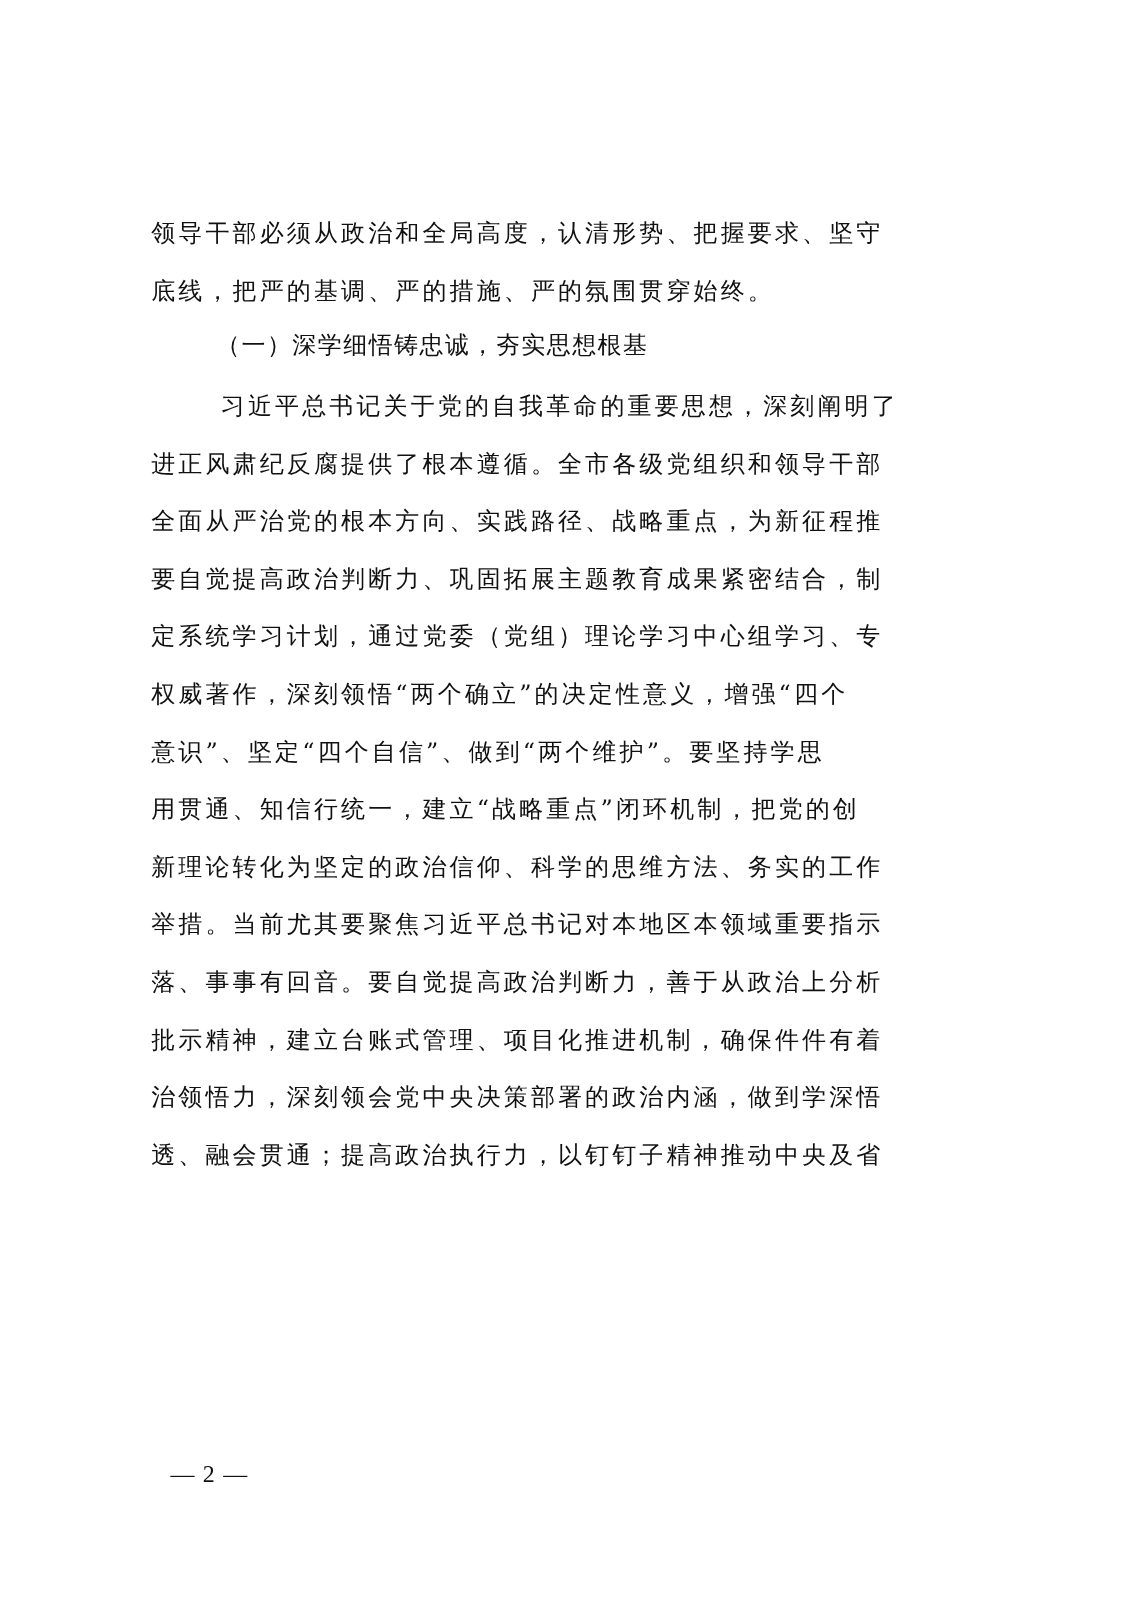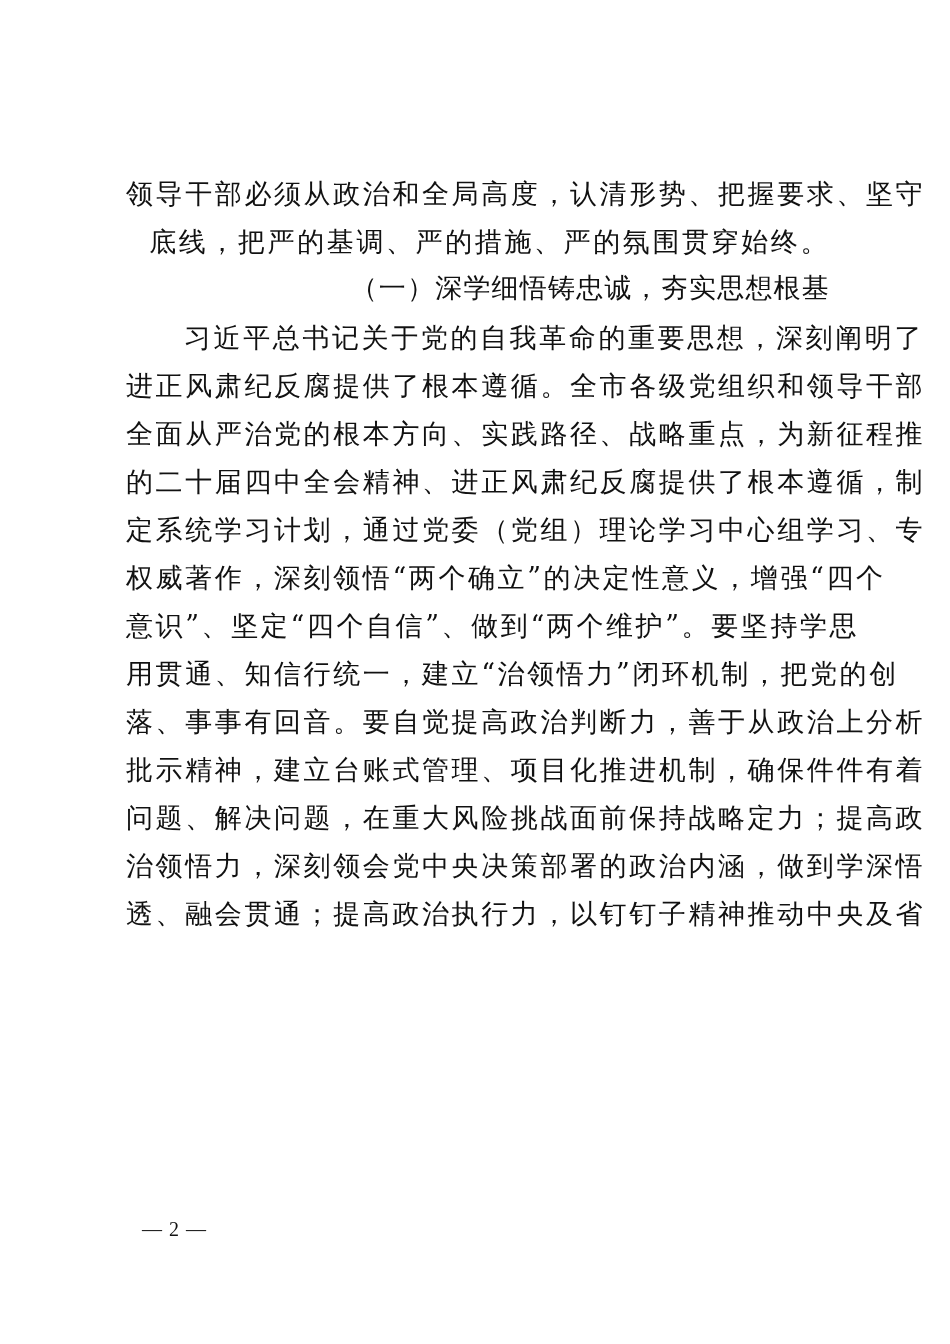--- a/index.html
+++ b/index.html
@@ -25,25 +25,24 @@
     }
     .text-block {
       position: absolute;
       left: 126px;
       top: 170px;
       width: 704px;
     }
     .line {
       height: 48px;
       line-height: 48px;
-      font-size: 27px;
+      font-size: 20px;
       letter-spacing: 2.6px;
       white-space: nowrap;
       overflow: visible;
-      text-align: right;
     }
     .line.indent {
       padding-left: 58px;
     }
     .line.heading {
       padding-left: 54px;
       letter-spacing: 1.2px;
       font-family: Liberation Mono, monospace;
     }
     .page-number {
@@ -61,26 +60,27 @@
 <body>
 
 <div class="page">
   <div class="text-block">
     <div class="line">领导干部必须从政治和全局高度，认清形势、把握要求、坚守</div>
     <div class="line">底线，把严的基调、严的措施、严的氛围贯穿始终。</div>
     <div class="line heading">（一）深学细悟铸忠诚，夯实思想根基</div>
     <div class="line indent">习近平总书记关于党的自我革命的重要思想，深刻阐明了</div>
     <div class="line">进正风肃纪反腐提供了根本遵循。全市各级党组织和领导干部</div>
     <div class="line">全面从严治党的根本方向、实践路径、战略重点，为新征程推</div>
-    <div class="line">的二十届四中全会精神、进正风肃纪反腐提供了根本遵循，制</div>
+    <div class="line">要自觉提高政治判断力、巩固拓展主题教育成果紧密结合，制</div>
     <div class="line">定系统学习计划，通过党委（党组）理论学习中心组学习、专</div>
     <div class="line">权威著作，深刻领悟“两个确立”的决定性意义，增强“四个</div>
     <div class="line">意识”、坚定“四个自信”、做到“两个维护”。要坚持学思</div>
-    <div class="line">用贯通、知信行统一，建立“治领悟力”闭环机制，把党的创</div>
+    <div class="line">用贯通、知信行统一，建立“战略重点”闭环机制，把党的创</div>
+    <div class="line">新理论转化为坚定的政治信仰、科学的思维方法、务实的工作</div>
+    <div class="line">举措。当前尤其要聚焦习近平总书记对本地区本领域重要指示</div>
     <div class="line">落、事事有回音。要自觉提高政治判断力，善于从政治上分析</div>
     <div class="line">批示精神，建立台账式管理、项目化推进机制，确保件件有着</div>
-    <div class="line">问题、解决问题，在重大风险挑战面前保持战略定力；提高政</div>
     <div class="line">治领悟力，深刻领会党中央决策部署的政治内涵，做到学深悟</div>
     <div class="line">透、融会贯通；提高政治执行力，以钉钉子精神推动中央及省</div>
   </div>
 
   <div class="page-number">— 2 —</div>
 </div>
 
 </body></html>

